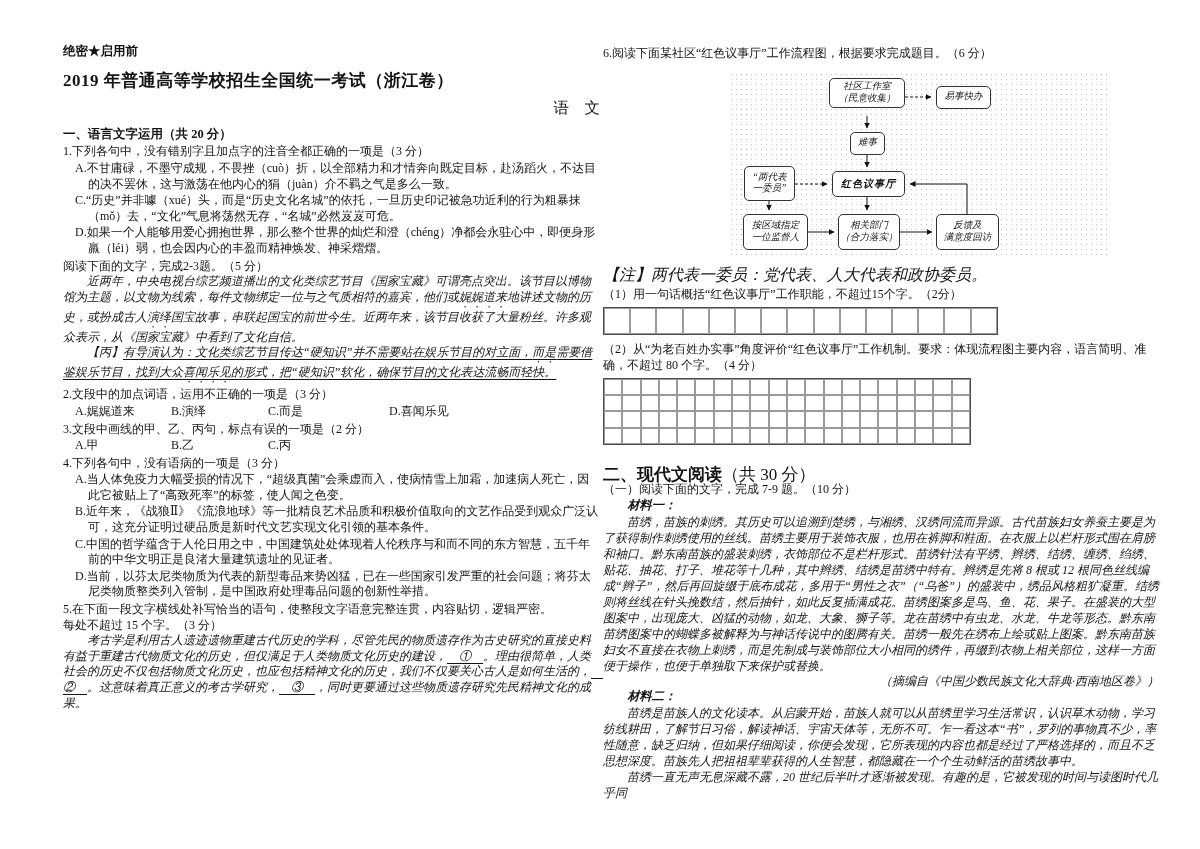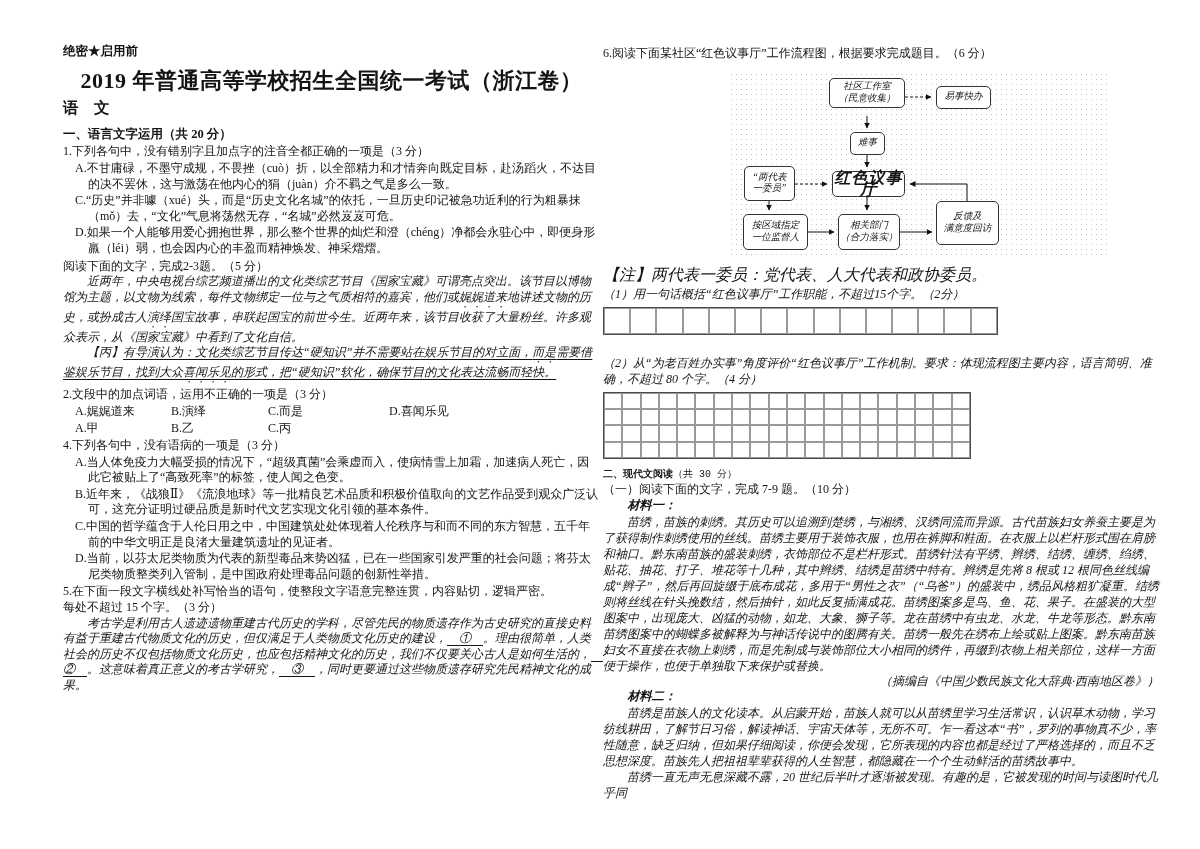--- a/index.html
+++ b/index.html
@@ -2,52 +2,52 @@
 <html><head>
 <meta charset="utf-8">
 <style>
   html,body{margin:0;padding:0;background:#fff;}
   body{width:1200px;height:849px;font-family:"Liberation Serif","DejaVu Serif",serif;color:#141414;}
   .page{position:relative;width:1200px;height:849px;overflow:hidden;background:#fff;}
   .col{position:absolute;top:44px;font-size:12px;line-height:15.6px;}
   .col-left{left:63px;width:537px;}
   .col-right{left:603px;width:560px;}
   .secrecy{font-weight:bold;font-size:12.5px;}
-  .title{text-align:center;font-size:22px;font-weight:bold;margin-top:13px;letter-spacing:.5px;}
-  .subject{text-align:left;font-size:15.5px;font-weight:bold;margin-top:12px;}
+  .title{text-align:left;font-size:17px;font-weight:bold;margin-top:13px;letter-spacing:.5px;}
+  .subject{text-align:right;font-size:15.5px;font-weight:normal;margin-top:12px;}
   .sec-head{font-weight:bold;font-size:12.5px;margin-top:11px;}
-  .sec-head2{margin-top:4px;font-size:10px;font-family:Liberation Mono, monospace;}
+  .sec-head2{margin-top:18px;font-size:17px;}
   .sec-head2 b{font-weight:bold;}
   .stem{margin-top:2px;}
   .opt{margin-left:12px;padding-left:13px;text-indent:-13px;margin-top:1px;}
   .optrow{margin-left:12px;margin-top:1px;}
   .optrow span{display:inline-block;}
   .ow1{width:93px;} .ow2{width:94px;} .ow3{width:118px;}
   .kai{font-style:italic;}
   .para{text-indent:2em;}
   .u{text-decoration:underline;text-underline-offset:3px;}
   .label{text-decoration:none;}
   .dot{-webkit-text-emphasis:filled dot;-webkit-text-emphasis-position:under;text-emphasis:filled dot;text-emphasis-position:under left;}
   
   .flow{position:relative;width:470px;height:192px;margin:8px 0 2px 88px;}
   .flow-dots{position:absolute;left:38px;top:2px;width:378px;height:184px;
     background-image:radial-gradient(circle,#c4c4c4 .8px,transparent .95px);background-size:5px 5px;}
   .fnode{position:absolute;box-sizing:border-box;border:1px solid #333;border-radius:5px;background:#fff;
     display:flex;flex-direction:column;align-items:center;justify-content:center;
     font-size:9.5px;line-height:11.5px;font-style:italic;text-align:center;}
-  .fnode.hall{font-weight:bold;font-size:16px;font-style:italic;letter-spacing:1px;}
+  .fnode.hall{font-weight:bold;font-size:10px;font-style:italic;letter-spacing:1px;}
   .flow svg{position:absolute;left:0;top:0;pointer-events:none;}
   
   .agrid{display:inline-block;border:1.5px solid #4a4a4a;margin-top:4px;background:#fff;}
   .grow{display:flex;}
   .gcell{box-sizing:border-box;border:.6px solid #9a9a9a;}
   .g1 .gcell{width:26.2px;height:26px;}
   .g2 .gcell{width:18.3px;height:16.4px;}
-  .sub-q{margin-top:5px;font-style:italic;}
-  .gap18{margin-top:18px;}
+  .sub-q{margin-top:5px;}
+  .gap18{margin-top:4px;}
   .mat-label{font-weight:bold;text-indent:2em;font-size:12.2px;}
   .mat{line-height:16px;}
   .source{text-align:right;padding-right:4px;}
   .note{margin-top:5px;font-size:16px;}
 </style>
 </head>
 <body>
 
 <div class="page">
 
@@ -68,20 +68,21 @@
     <div class="kai para"><span class="label">【丙】</span><span class="u">有导演认为：文化类综艺节目传达“硬知识”并不需要站在娱乐节目的对立面，</span><span class="u dot">而是</span><span class="u">需要借鉴娱乐节目，找到大众</span><span class="u dot">喜闻乐见</span><span class="u">的形式，把“硬知识”软化，确保节目的文化表达流畅而轻快。</span></div>
 
     <div class="stem">2.文段中的加点词语，运用不正确的一项是（3 分）</div>
     <div class="optrow">
       <span class="ow1">A.娓娓道来</span>
       <span class="ow2">B.演绎</span>
       <span class="ow3">C.而是</span>
       <span>D.喜闻乐见</span>
     </div>
 
+    <div class="stem">3.文段中画线的甲、乙、丙句，标点有误的一项是（2 分）</div>
     <div class="optrow">
       <span class="ow1">A.甲</span>
       <span class="ow2">B.乙</span>
       <span>C.丙</span>
     </div>
 
     <div class="stem">4.下列各句中，没有语病的一项是（3 分）</div>
     <div class="opt">A.当人体免疫力大幅受损的情况下，“超级真菌”会乘虚而入，使病情雪上加霜，加速病人死亡，因此它被贴上了“高致死率”的标签，使人闻之色变。</div>
     <div class="opt">B.近年来，《战狼Ⅱ》《流浪地球》等一批精良艺术品质和积极价值取向的文艺作品受到观众广泛认可，这充分证明过硬品质是新时代文艺实现文化引领的基本条件。</div>
     <div class="opt">C.中国的哲学蕴含于人伦日用之中，中国建筑处处体现着人伦秩序与和而不同的东方智慧，五千年前的中华文明正是良渚大量建筑遗址的见证者。</div>
@@ -134,21 +135,21 @@
         <span>红色议事厅</span>
       </div>
       <div class="fnode" style="left:52px;top:144px;width:65px;height:36px;">
         <span>按区域指定</span>
         <span>一位监督人</span>
       </div>
       <div class="fnode" style="left:147px;top:144px;width:62px;height:36px;text-align:center;">
         <span>相关部门</span>
         <span>（合力落实）</span>
       </div>
-      <div class="fnode" style="left:245px;top:131px;width:63px;height:44px;">
+      <div class="fnode" style="left:245px;top:144px;width:63px;height:36px;">
         <span>反馈及</span>
         <span>满意度回访</span>
       </div>
     </div>
 
     <div class="kai note">【注】两代表一委员：党代表、人大代表和政协委员。</div>
     <div class="sub-q">（1）用一句话概括“红色议事厅”工作职能，不超过15个字。（2分）</div>
     <div class="agrid g1"><div class="grow">
           <div class="gcell"></div>
           <div class="gcell"></div>

